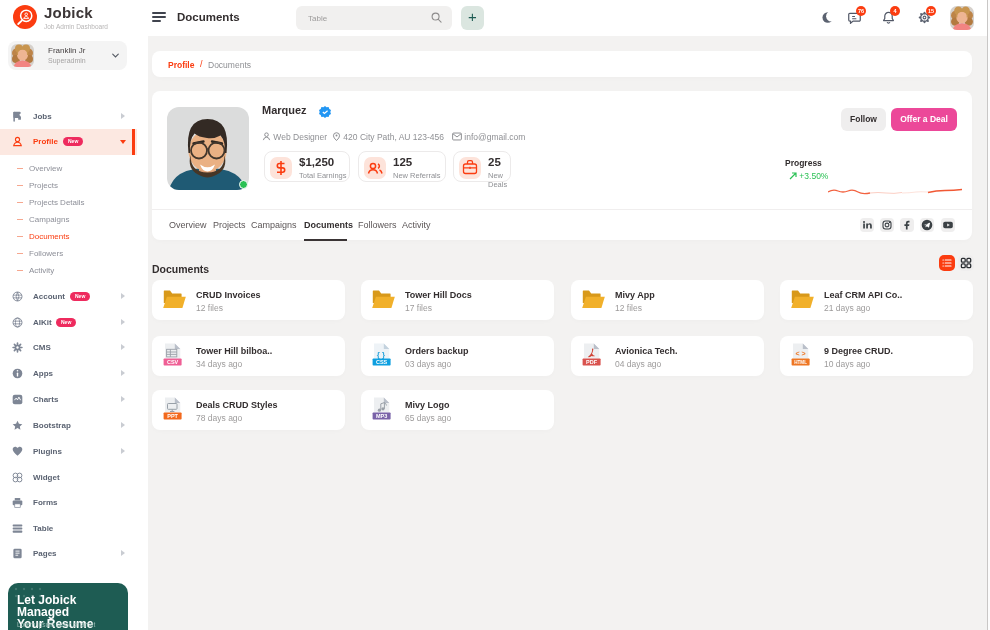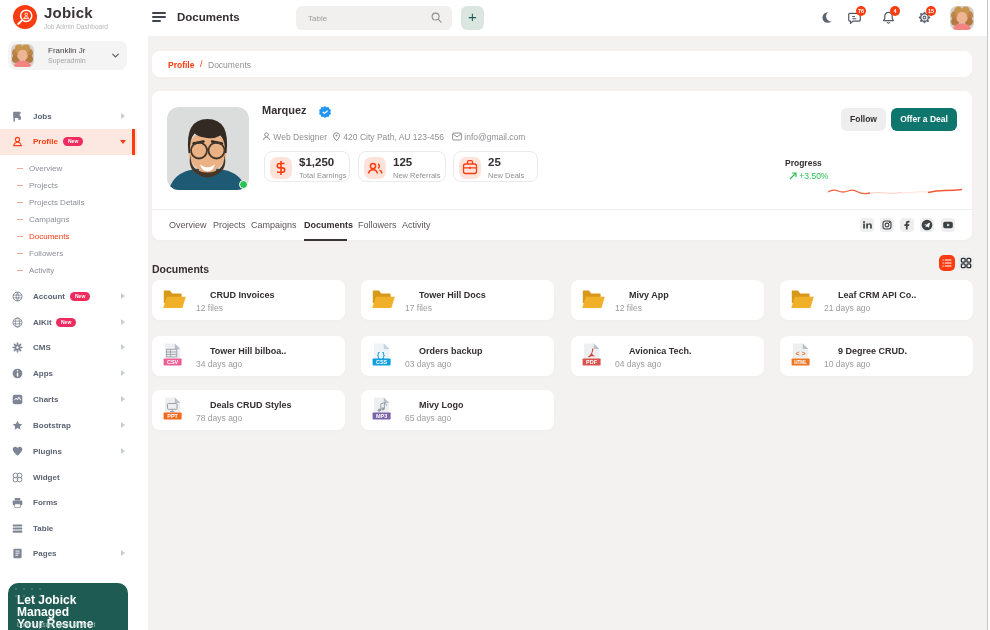--- a/index.html
+++ b/index.html
@@ -57,35 +57,35 @@
 .pdot { position:absolute; left:86.5px; top:88.5px; width:9px; height:9px; border-radius:50%; background:#2bc155; border:1.5px solid #fff; }
 .pname { position:absolute; left:110px; top:13px; font-size:11px; font-weight:bold; color:#332e2f; }
 .pverf { position:absolute; left:167px; top:15px; width:12px; height:12px; }
 .pmeta { position:absolute; left:110px; top:41px; font-size:8.5px; color:#8f9094; }
 .statbox { position:absolute; top:60px; height:31px; border:1px solid #eceaea; border-radius:8px; }
 .sico { position:absolute; left:5px; top:4.5px; width:22px; height:22px; background:#fde3da; border-radius:7px; }
 .sval { position:absolute; left:34px; top:4px; font-size:11.5px; font-weight:bold; color:#332e2f; }
 .slab { position:absolute; left:34px; top:19px; font-size:7.5px; color:#8f9094; }
 .btn { position:absolute; top:17px; height:23px; border-radius:6px; font-size:8.5px; font-weight:bold; text-align:center; line-height:23px; }
 #btn-follow { left:689px; width:45px; background:#efeeee; color:#332e2f; }
-#btn-offer { left:739px; width:66px; background:#0f766e; color:#fff; }
+#btn-offer { left:739px; width:66px; background:#ec4899; color:#fff; }
 .prog-t { position:absolute; left:633px; top:67px; font-size:8.5px; font-weight:bold; color:#332e2f; }
 .prog-v { position:absolute; left:637px; top:80px; font-size:8.5px; color:#2bc155; }
 .ptabs { position:absolute; left:0; top:118px; width:820px; height:31px; border-top:1px solid #f0eeee; }
 .tab { position:absolute; top:10px; font-size:9px; color:#5c5657; }
 .tab.on { font-weight:bold; color:#332e2f; }
 .tab-line { position:absolute; left:152px; top:28.5px; width:43px; height:2.5px; background:#3a3435; }
 .soc { position:absolute; top:8px; width:14px; height:14px; background:#efeeee; border-radius:4px; }
 
 #dochead { position:absolute; left:15px; top:227px; font-size:10.5px; font-weight:bold; color:#332e2f; }
 #tog1 { position:absolute; left:802px; top:219px; width:16px; height:16px; background:#fb3c10; border-radius:5px; }
 #tog2 { position:absolute; left:821px; top:219px; width:16px; height:16px; background:#efeeee; border-radius:5px; }
 
 .doc { width:193px; height:40px; }
-.dtitle { position:absolute; left:58px; top:10px; font-size:9px; font-weight:bold; color:#332e2f; white-space:nowrap; }
+.dtitle { position:absolute; left:44px; top:10px; font-size:9px; font-weight:bold; color:#332e2f; white-space:nowrap; }
 .dsub { position:absolute; left:44px; top:23px; font-size:8.5px; color:#9d9b9b; }
 .dico { position:absolute; left:11px; top:10px; width:23px; height:19px; }
 .dicf { position:absolute; left:11px; top:6.5px; width:19px; height:23px; }
 </style>
 </head>
 <body>
 
 <div id="sidebar">
   <div class="brand">
     <svg width="24" height="24" viewBox="0 0 24 24" style="position:absolute;left:0;top:0">
@@ -406,21 +406,21 @@
     </div>
     <div class="statbox" style="left:206px;width:88px">
       <div class="sico"><svg width="22" height="22" viewBox="0 0 22 22">
             <circle cx="9" cy="9" r="2.6" fill="none" stroke="#fb3c10" stroke-width="1.5"></circle>
             <path d="M4.5 16.5 q.8 -3.8 4.5 -3.8 q3.7 0 4.5 3.8" fill="none" stroke="#fb3c10" stroke-width="1.5"></path>
             <path d="M14 6.8 a2.6 2.6 0 0 1 0 4.6 M15.5 13 q2 .7 2.5 3.5" fill="none" stroke="#fb3c10" stroke-width="1.5"></path>
           </svg></div>
       <div class="sval">125</div>
         <div class="slab">New Referrals</div>
     </div>
-    <div class="statbox" style="left:301px;width:85px">
+    <div class="statbox" style="left:301px;width:58px">
       <div class="sico"><svg width="22" height="22" viewBox="0 0 22 22">
             <rect x="4.5" y="7" width="13" height="9.5" rx="2" fill="none" stroke="#fb3c10" stroke-width="1.3"></rect>
             <path d="M8.5 7 v-1.8 a1.5 1.5 0 0 1 1.5 -1.5 h2 a1.5 1.5 0 0 1 1.5 1.5 v1.8 M4.5 10.8 h13 M11 9.8 v2.3" fill="none" stroke="#fb3c10" stroke-width="1.3"></path>
           </svg></div>
       <div class="sval">25</div>
         <div class="slab">New Deals</div>
     </div>
 
     <div class="btn" id="btn-follow">Follow</div>
     <div class="btn" id="btn-offer">Offer a Deal</div>

